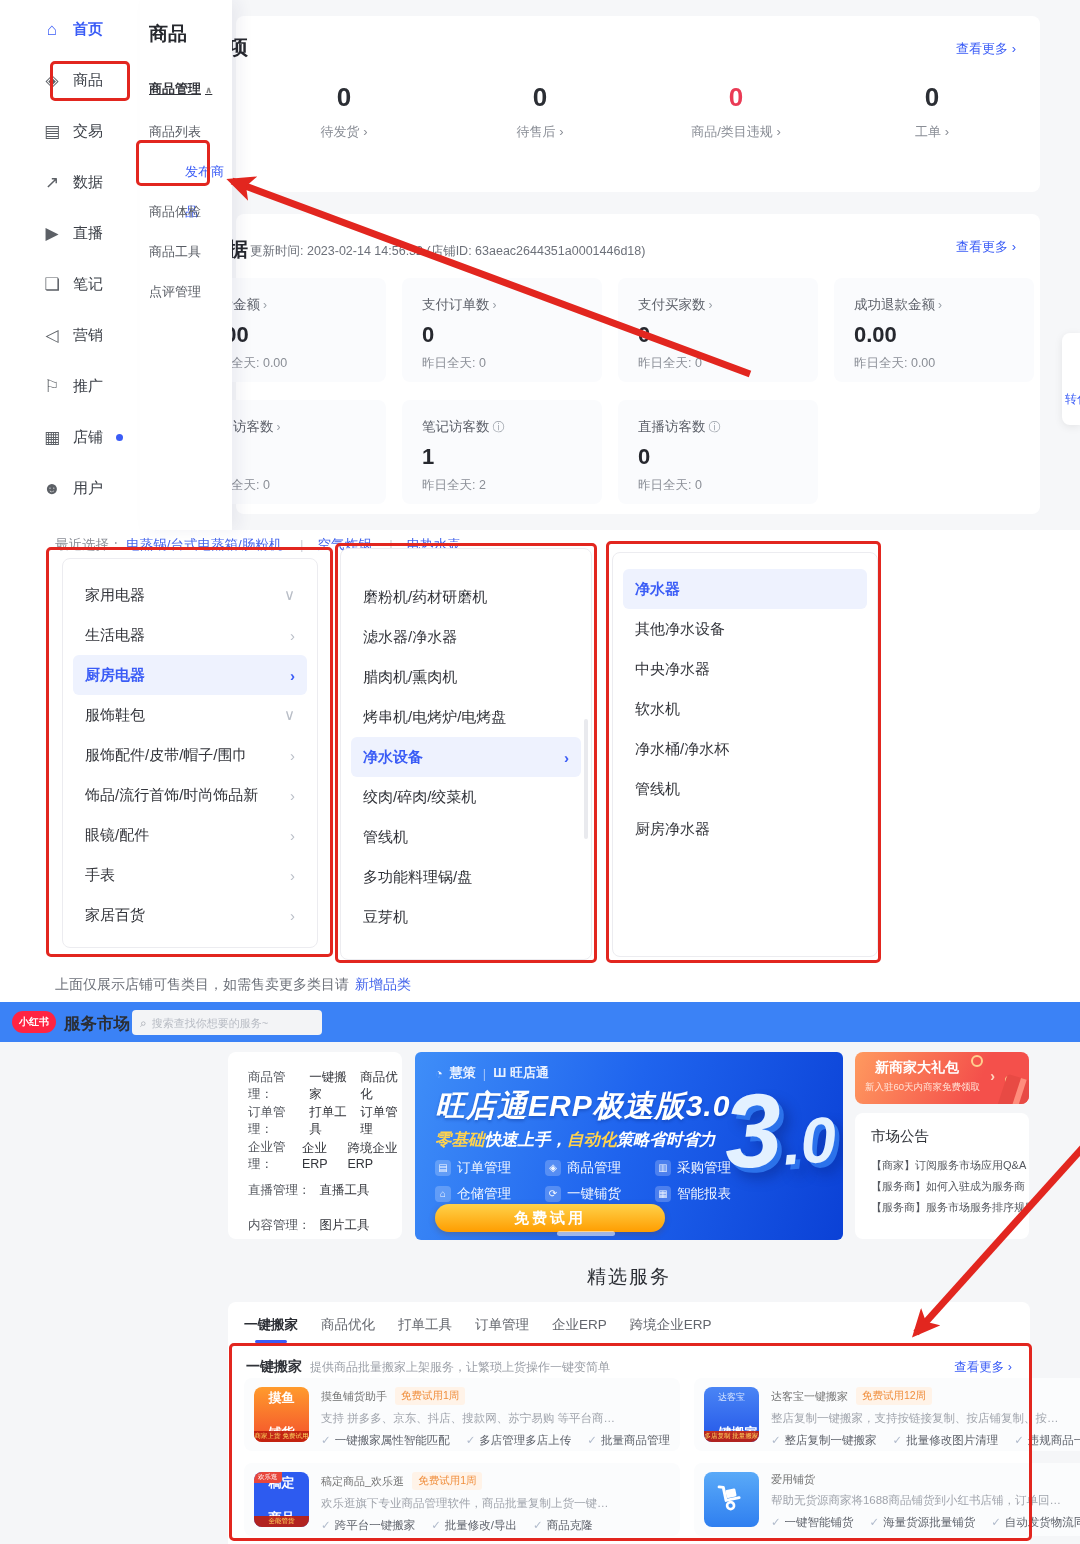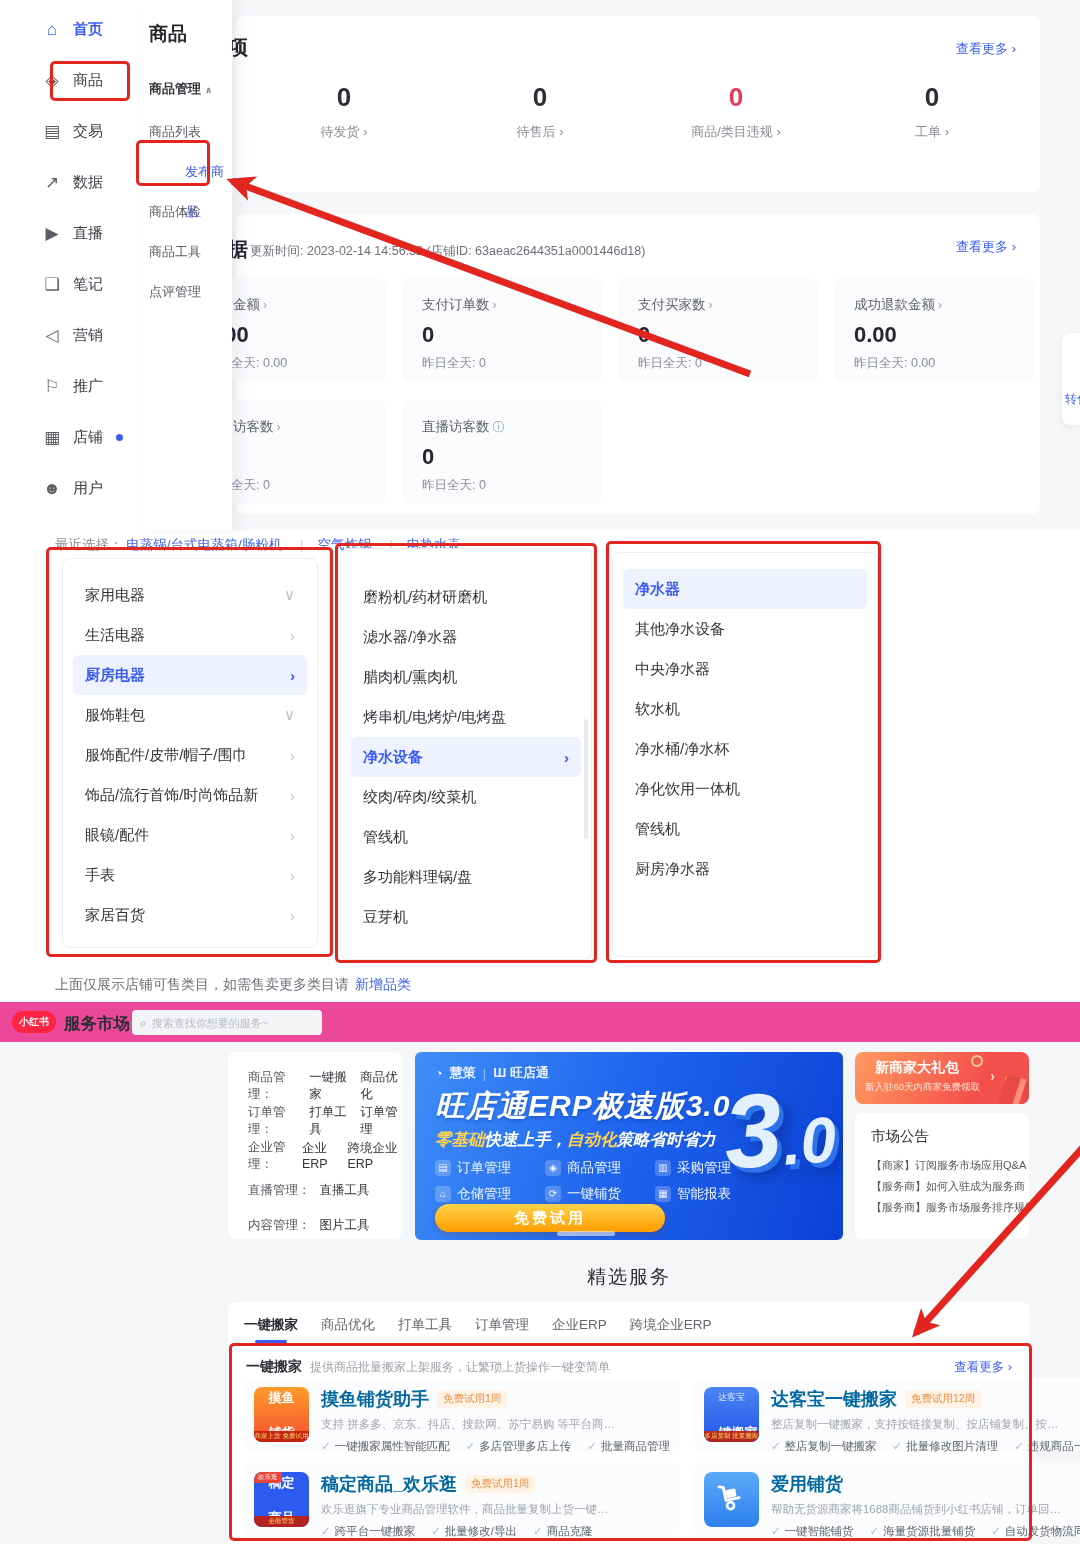--- a/index.html
+++ b/index.html
@@ -11,21 +11,21 @@
   .s1 { position:absolute; left:0; top:0; width:1080px; height:530px; background:#f6f7f9; }
   .sidebar { position:absolute; left:0; top:0; width:140px; height:530px; background:#fff; }
   .side-item { display:flex; align-items:center; gap:11px; height:51px; padding-left:42px; font-size:15px; color:#3c4048; cursor:pointer; }
   .side-icon { font-size:17px; color:#5c6066; width:20px; text-align:center; }
   .side-item.active { color:#3a5cf6; font-weight:bold; }
   .side-item.active .side-icon { color:#3a5cf6; }
   .side-dot { width:7px; height:7px; border-radius:50%; background:#3a5cf6; margin-left:2px; }
 
   .flyout { position:absolute; left:140px; top:0; width:92px; height:530px; background:#fff; box-shadow:8px 0 14px rgba(30,40,80,.06); z-index:20; padding-left:9px; }
   .flyout-title { font-size:19px; font-weight:bold; color:#26282e; padding-top:21px; }
-  .flyout-group { font-size:13px; font-weight:bold; color:#33353b; margin-top:33px; }
+  .flyout-group { font-size:13px; font-weight:bold; color:#33353b; margin-top:33px;text-decoration:underline; }
   .flyout-caret { font-size:9px; color:#888; margin-left:4px; }
   .fly-item { font-size:13px; color:#585c64; height:40px; line-height:40px; cursor:pointer; }
   .fly-item.active { color:#3a5cf6;margin-left:36px; }
 
   .card { position:absolute; background:#fff; border-radius:8px; }
   .card-more { position:absolute; right:24px; top:24px; font-size:13px; color:#3a5cf6; cursor:pointer; }
   .stat-row { position:absolute; left:10px; right:10px; top:66px; display:flex; }
   .stat-cell { flex:1; text-align:center; cursor:pointer; }
   .stat-val { font-size:26px; font-weight:bold; color:#2b2e34; }
   .stat-val.red { color:#ea3b55; }
@@ -50,21 +50,21 @@
   .cat-row { display:flex; align-items:center; justify-content:space-between; height:40px; padding:0 12px; font-size:15px; color:#33353b; border-radius:6px; cursor:pointer; }
   .cat-row .chev { color:#b9bec7; font-size:15px; }
   .cat-row.active { background:#eef2fe; color:#3a5cf6; font-weight:bold; }
   .cat-row.active .chev { color:#3a5cf6; }
   .scroll-hint { position:absolute; right:3px; top:170px; width:4px; height:120px; border-radius:2px; background:#e9eaee; }
   .note { position:absolute; left:55px; top:446px; font-size:14px; color:#6d717a; }
   .note a { color:#4263eb; margin-left:6px; cursor:pointer; text-decoration:none; }
 
   
   .s3 { position:absolute; left:0; top:1002px; width:1080px; height:542px; background:#f5f6f8; }
-  .mk-header { position:absolute; left:0; top:0; width:1080px; height:40px; background:#ec4899; }
+  .mk-header { position:absolute; left:0; top:0; width:1080px; height:40px; background:#3b82f6; }
   .mk-logo { position:absolute; left:12px; top:9px; width:44px; height:22px; background:#ff2442; color:#fff; border-radius:11px; font-size:10px; font-weight:bold; text-align:center; line-height:22px; }
   .mk-title { position:absolute; left:64px; top:11px; font-size:16.5px; font-weight:bold; color:#2b2e34;text-align:center; }
   .mk-search { position:absolute; left:132px; top:8px; width:190px; height:25px; background:#f3f4f6; border-radius:4px; display:flex; align-items:center; padding:0 8px; gap:5px; cursor:text; }
   .mk-search .mag { font-size:12px; color:#a7abb3; }
   .mk-search input { border:0; background:transparent; outline:none; font-size:11px; color:#555; width:160px; font-family:inherit; }
   .mk-search input::placeholder { color:#b8bcc4; }
 
   .menu-card { position:absolute; left:228px; top:50px; width:174px; height:187px; background:#fff; border-radius:8px; padding:16px 0 0 20px; }
   .menu-row { height:35px; font-size:12.5px; color:#55585f; display:flex; gap:9px; align-items:center; }
   .menu-row .lk { color:#33353b; cursor:pointer; }
@@ -114,21 +114,21 @@
   .ic-blue2 { background:#2d5bf0; }
   .ic-lblue { background:linear-gradient(180deg,#5aaaf8,#2f7ff0); }
   .svc-ic .l1 { font-size:13px; font-weight:bold; color:#fff; line-height:15px; }
   .svc-ic .l1.small { font-size:9px; font-weight:normal; color:#d8e6ff; }
   .svc-ic .l2 { font-size:13px; font-weight:bold; color:#fff; line-height:15px;margin-top:20px; }
   .svc-ic .foot { position:absolute; left:0; right:0; bottom:0; background:rgba(190,30,14,.92); color:#ffd75e; font-size:6.5px; text-align:center; padding:1px 0; }
   .svc-ic .ribbon { position:absolute; left:0; top:0; background:#e8463c; color:#fff; font-size:6.5px; padding:1px 4px; border-radius:0 0 4px 0; }
   .svc-ic svg { width:32px; height:32px; transform:rotate(-12deg); }
   .svc-body { margin-left:12px; min-width:0; }
   .svc-t-row { display:flex; align-items:center; gap:8px; }
-  .svc-title { font-size:18px; font-weight:bold; color:#0369a1; }
+  .svc-title { font-size:11px; font-weight:normal; color:#737373; }
   .svc-tag { background:#fff3e8; color:#f08f3e; font-size:10.5px; border-radius:3px; padding:2px 6px; }
   .svc-desc { margin-top:6px; font-size:11.5px; color:#a0a4ac; white-space:nowrap; overflow:hidden; text-overflow:ellipsis; max-width:295px; }
   .svc-feats { margin-top:7px; display:flex; gap:16px; font-size:11.5px; color:#5d616a; white-space:nowrap; }
   .svc-feats .ck { color:#b2bccd; margin-right:4px; }
 
   
   .rbox { position:absolute; border:3.5px solid #e2261f; border-radius:5px; z-index:60; pointer-events:none; }
   .annot-svg { position:absolute; left:0; top:0; z-index:70; pointer-events:none; }
 </style>
 </head>
@@ -198,20 +198,25 @@
 
       </div>
       <div class="m-row" style="left:-50px; top:186px;">
 
           <div class="m-cell">
             <div><span class="m-label">商品访客数</span><span class="m-sfx">›</span></div>
             <div class="m-val">0</div>
             <div class="m-sub">昨日全天: 0</div>
           </div>
 
+          <div class="m-cell">
+            <div><span class="m-label">笔记访客数</span><span class="m-sfx">ⓘ</span></div>
+            <div class="m-val">1</div>
+            <div class="m-sub">昨日全天: 2</div>
+          </div>
 
           <div class="m-cell">
             <div><span class="m-label">直播访客数</span><span class="m-sfx">ⓘ</span></div>
             <div class="m-val">0</div>
             <div class="m-sub">昨日全天: 0</div>
           </div>
 
       </div>
     </div>
 
@@ -443,24 +448,20 @@
             <span>软水机</span>
             <span class="chev"></span>
           </div>
 
 
           <div class="cat-row">
             <span>净水桶/净水杯</span>
             <span class="chev"></span>
           </div>
 
-          <div class="cat-row">
-            <span>净化饮用一体机</span>
-            <span class="chev"></span>
-          </div>
 
           <div class="cat-row">
             <span>管线机</span>
             <span class="chev"></span>
           </div>
 
           <div class="cat-row">
             <span>厨房净水器</span>
             <span class="chev"></span>
           </div>

